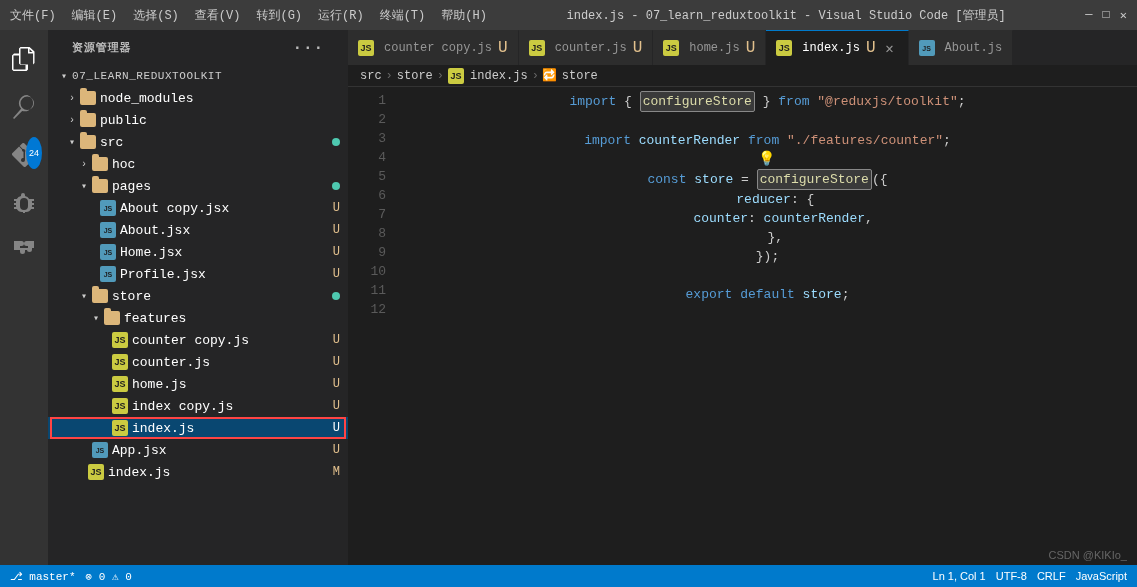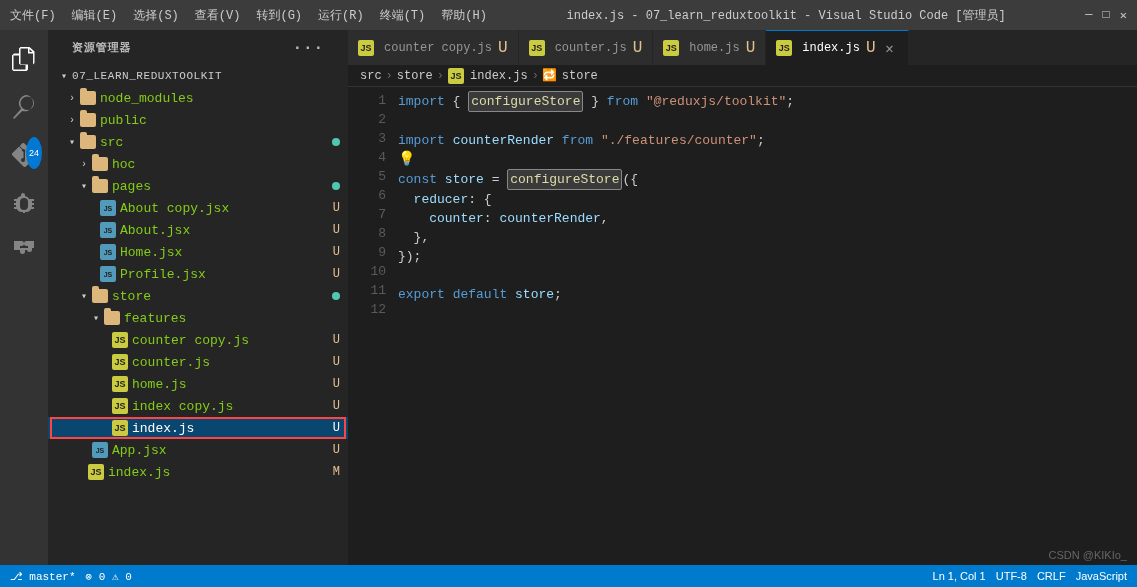--- a/index.html
+++ b/index.html
@@ -135,21 +135,21 @@
       cursor: pointer;
       white-space: nowrap;
       position: relative;
     }
     .tree-item.active-file {
       background: #094771;
     }
 
     .tree-item-label {
       font-size: 13px;
-      color: #84cc16;
+      color: #ffffff;
     }
     .badge-u {
       margin-left: auto;
       margin-right: 8px;
       font-size: 12px;
       color: #e2c08d;
     }
     .badge-m {
       margin-left: auto;
       margin-right: 8px;
@@ -333,20 +333,21 @@
     }
     .code-lines::-webkit-scrollbar-thumb {
       background: #424242;
     }
 
     .code-line {
       display: flex;
       align-items: center;
       min-height: 19px;
       white-space: pre;
+      justify-content: center;
     }
 
     
     .kw { color: #569cd6; }
     .str { color: #ce9178; }
     .fn { color: #dcdcaa; }
     .var { color: #9cdcfe; }
     .prop { color: #9cdcfe; }
     .punc { color: #cccccc; }
     .const-kw { color: #569cd6; }
@@ -595,20 +596,24 @@
         <span class="js-icon">JS</span>
         <span>home.js</span>
         <span class="tab-modified">U</span>
       </div>
       <div class="tab active">
         <span class="js-icon" style="background:#cbcb41;">JS</span>
         <span>index.js</span>
         <span class="tab-modified" style="color:#e2c08d;">U</span>
         <span class="tab-close">✕</span>
       </div>
+      <div class="tab about-tab">
+        <span class="jsx-icon">JS</span>
+        <span>About.js</span>
+      </div>
     </div>
 
     <div class="breadcrumb">
       <span>src</span>
       <span class="breadcrumb-sep">›</span>
       <span>store</span>
       <span class="breadcrumb-sep">›</span>
       <span class="js-icon" style="margin-right:2px;">JS</span>
       <span>index.js</span>
       <span class="breadcrumb-sep">›</span>

